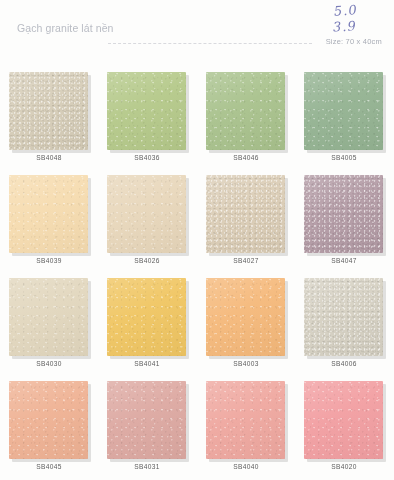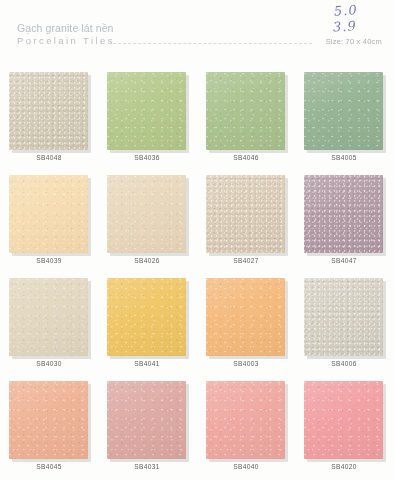--- a/index.html
+++ b/index.html
@@ -156,21 +156,20 @@
     letter-spacing: 0.35px;
     color: #5d5d5d;
     font-family: "Liberation Sans", sans-serif;
   }
 </style>
 </head>
 <body>
 
 <div class="header">
   <div class="title-vi">Gạch granite lát nền</div>
-  <div class="title-en">Porcelain Tiles</div>
   <div class="dotline"></div>
   <div class="size-label">Size: 70 x 40cm</div>
   <div class="hand hand-1">5.0</div>
   <div class="hand hand-2">3.9</div>
 </div>
 
 <div class="grid" id="tile-grid">
     <div class="row">
       <div class="cell c0">
         <div class="tile-wrap">

